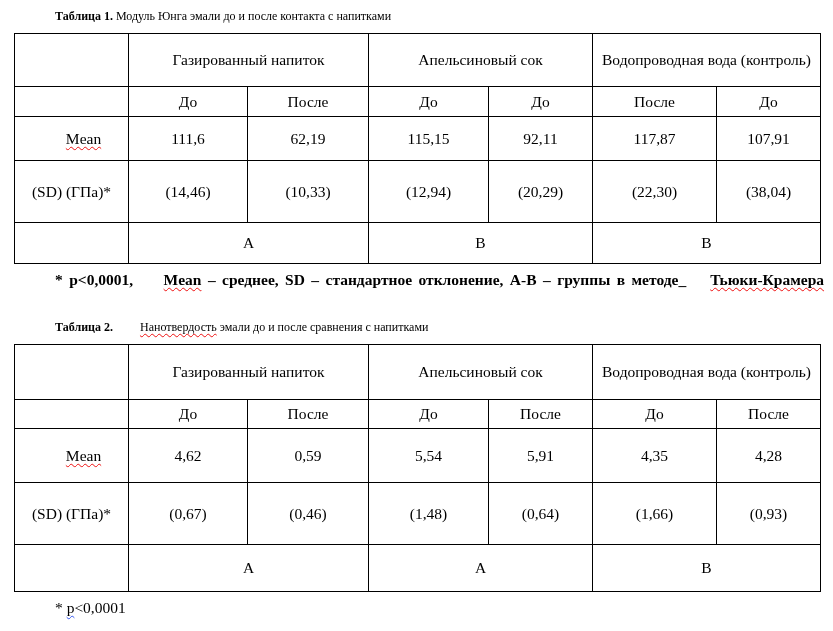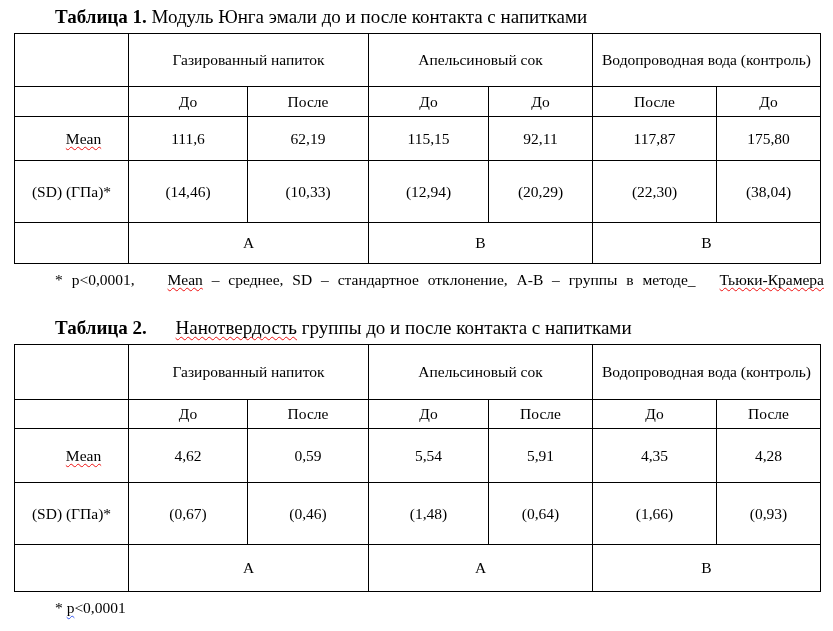--- a/index.html
+++ b/index.html
@@ -13,21 +13,21 @@
     color: #000000;
   }
   .page {
     width: 833px;
     height: 631px;
     position: relative;
   }
   .caption {
     margin: 6px 0 6px 14px;
     text-indent: 41px;
-    font-size: 19px;
+    font-size: 12px;
     line-height: 21px;
     width: 806px;
   }
   .caption b { font-weight: bold; }
   table.data-table {
     border-collapse: collapse;
     table-layout: fixed;
     margin-left: 14px;
     width: 806px;
     font-size: 15.5px;
@@ -53,20 +53,21 @@
     margin: 6px 0 0 10px;
     width: 814px;
     font-size: 15.5px;
     line-height: 19px;
   }
   .fn-line1 {
     text-align: justify;
     text-align-last: justify;
     text-indent: 45px;
     word-spacing: 1px;
+    font-weight: bold;
   }
   .fn-line2 { text-align: left; }
   .footnote-short {
     margin: 6px 0 0 10px;
     text-indent: 45px;
     font-size: 15.5px;
     line-height: 19px;
   }
   .gap { height: 22px; }
   .sq-red {
@@ -121,21 +122,21 @@
         <td>После</td>
         <td>До</td>
       </tr>
       <tr class="r-mean">
         <td><span class="sq-red">Mean</span></td>
         <td>111,6</td>
         <td>62,19</td>
         <td>115,15</td>
         <td>92,11</td>
         <td>117,87</td>
-        <td>175,80</td>
+        <td>107,91</td>
       </tr>
       <tr class="r-sd">
         <td>(SD) (ГПа)*</td>
         <td>(14,46)</td>
         <td>(10,33)</td>
         <td>(12,94)</td>
         <td>(20,29)</td>
         <td>(22,30)</td>
         <td>(38,04)</td>
       </tr>
@@ -151,21 +152,21 @@
   <div class="footnote">
     <div class="fn-line1"><span>* p&lt;0,0001,</span>
       <span class="sq-red">Mean</span>
       <span>– среднее, SD – стандартное отклонение, А-В – группы в методе_</span><span class="sq-red">Тьюки-Крамера</span></div>
   </div>
 
   <div class="gap"></div>
 
   <p class="caption"><b>Таблица 2.</b>
     <span class="sq-red">Нанотвердость</span>
-    <span>группы до и после контакта с напитками</span></p>
+    <span>эмали до и после сравнения с напитками</span></p>
 
   <table class="data-table">
     <colgroup>
       <col style="width:114px">
         <col style="width:119px">
         <col style="width:121px">
       <col style="width:120px">
         <col style="width:104px">
         <col style="width:124px">
         <col style="width:104px">

